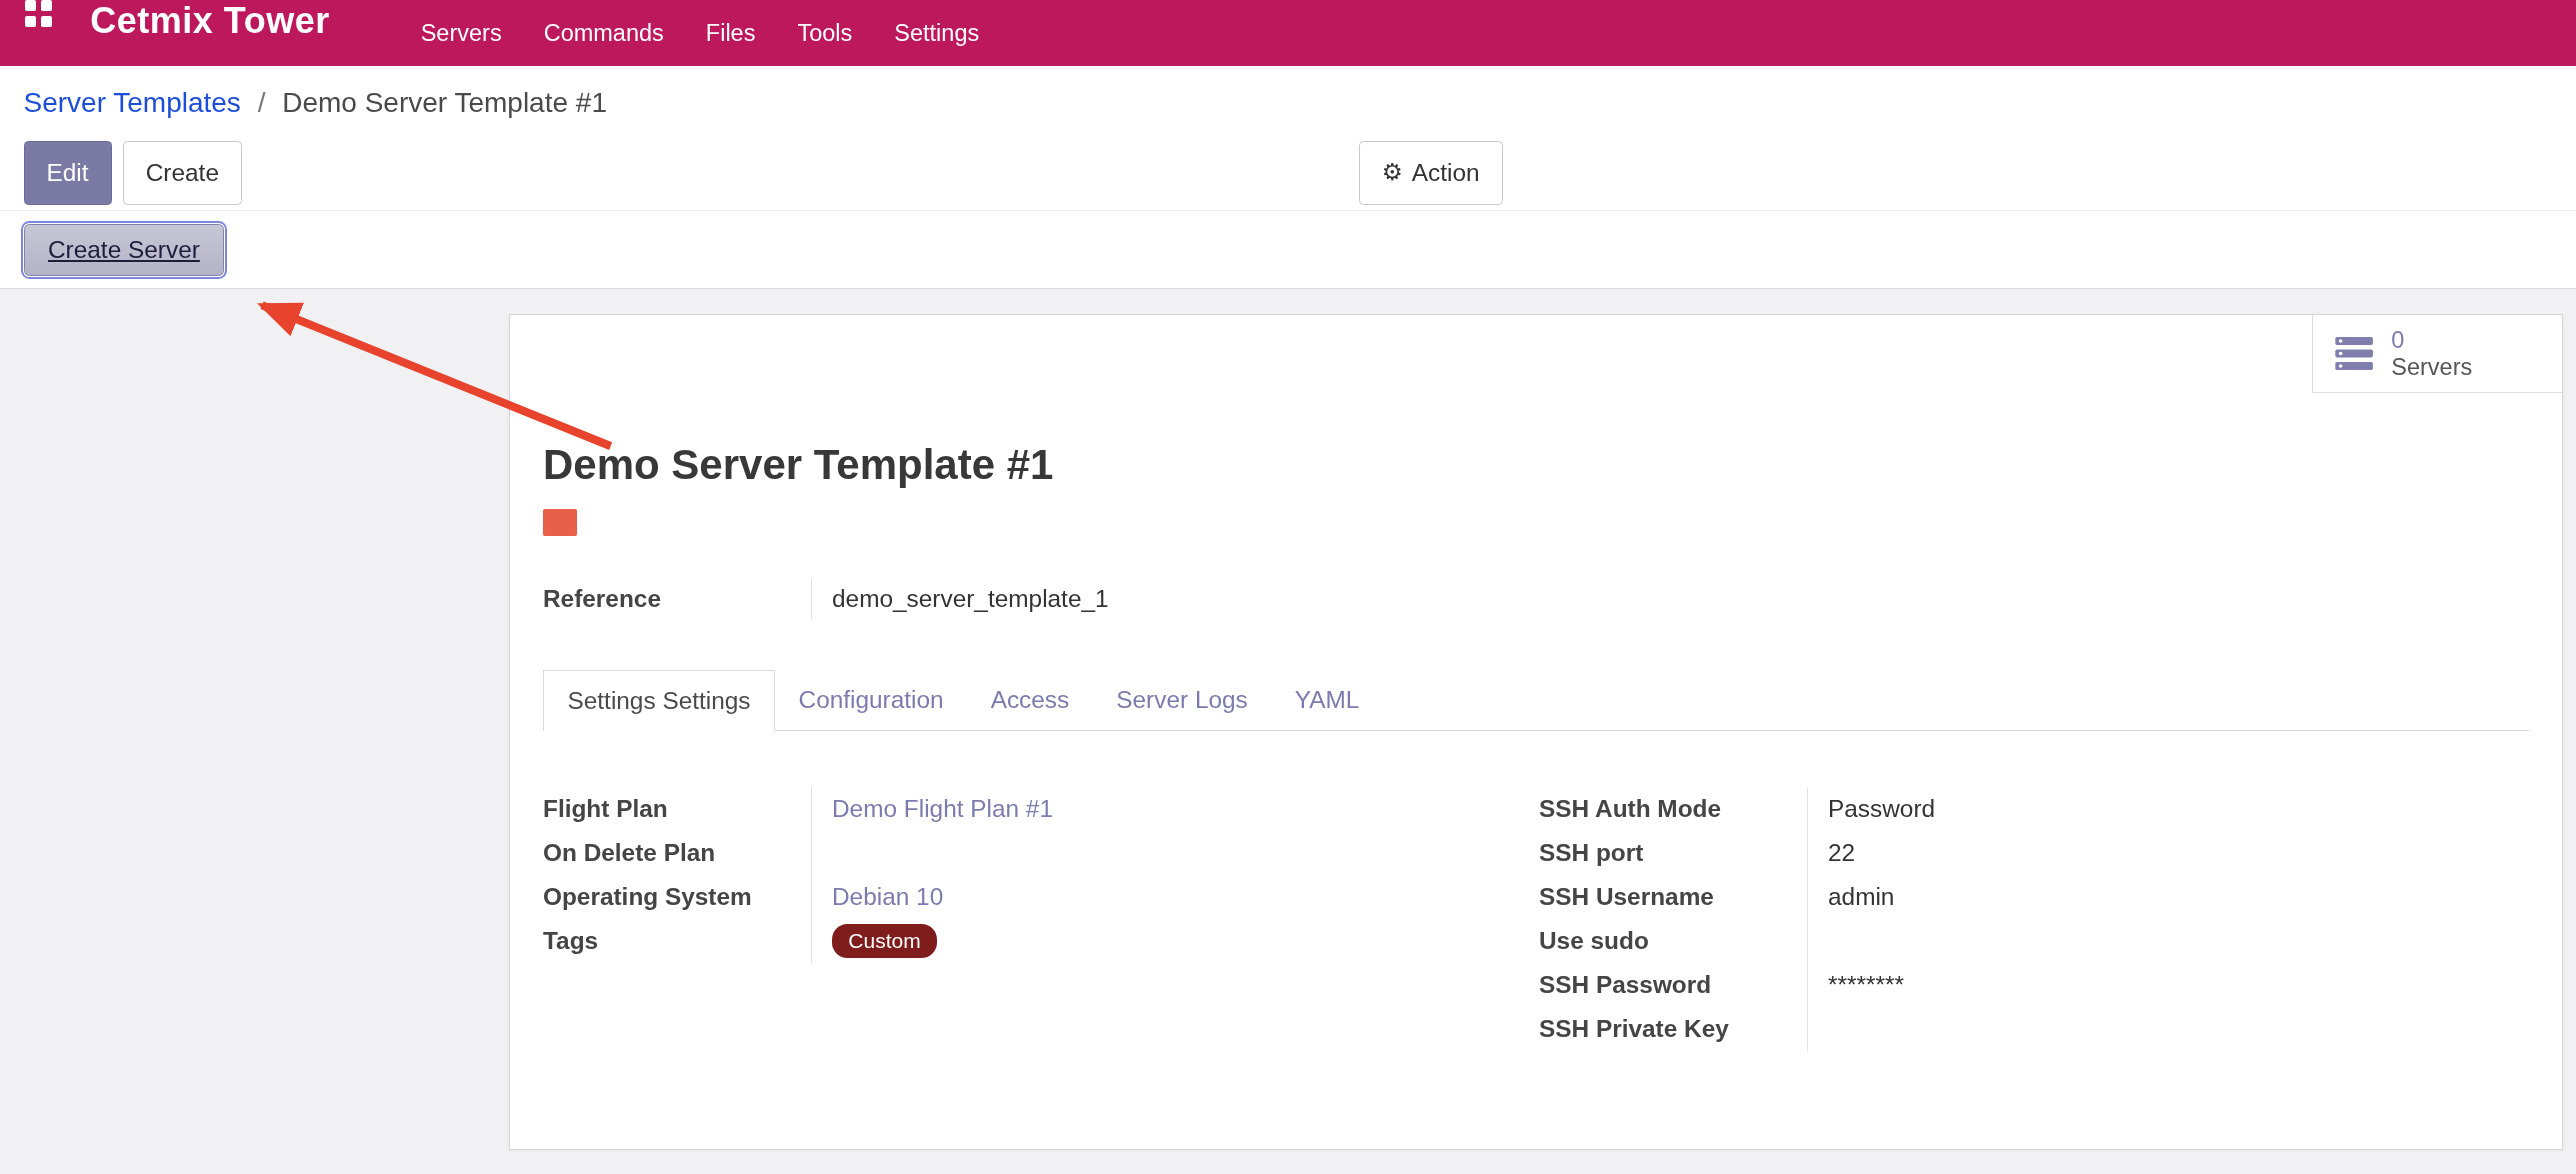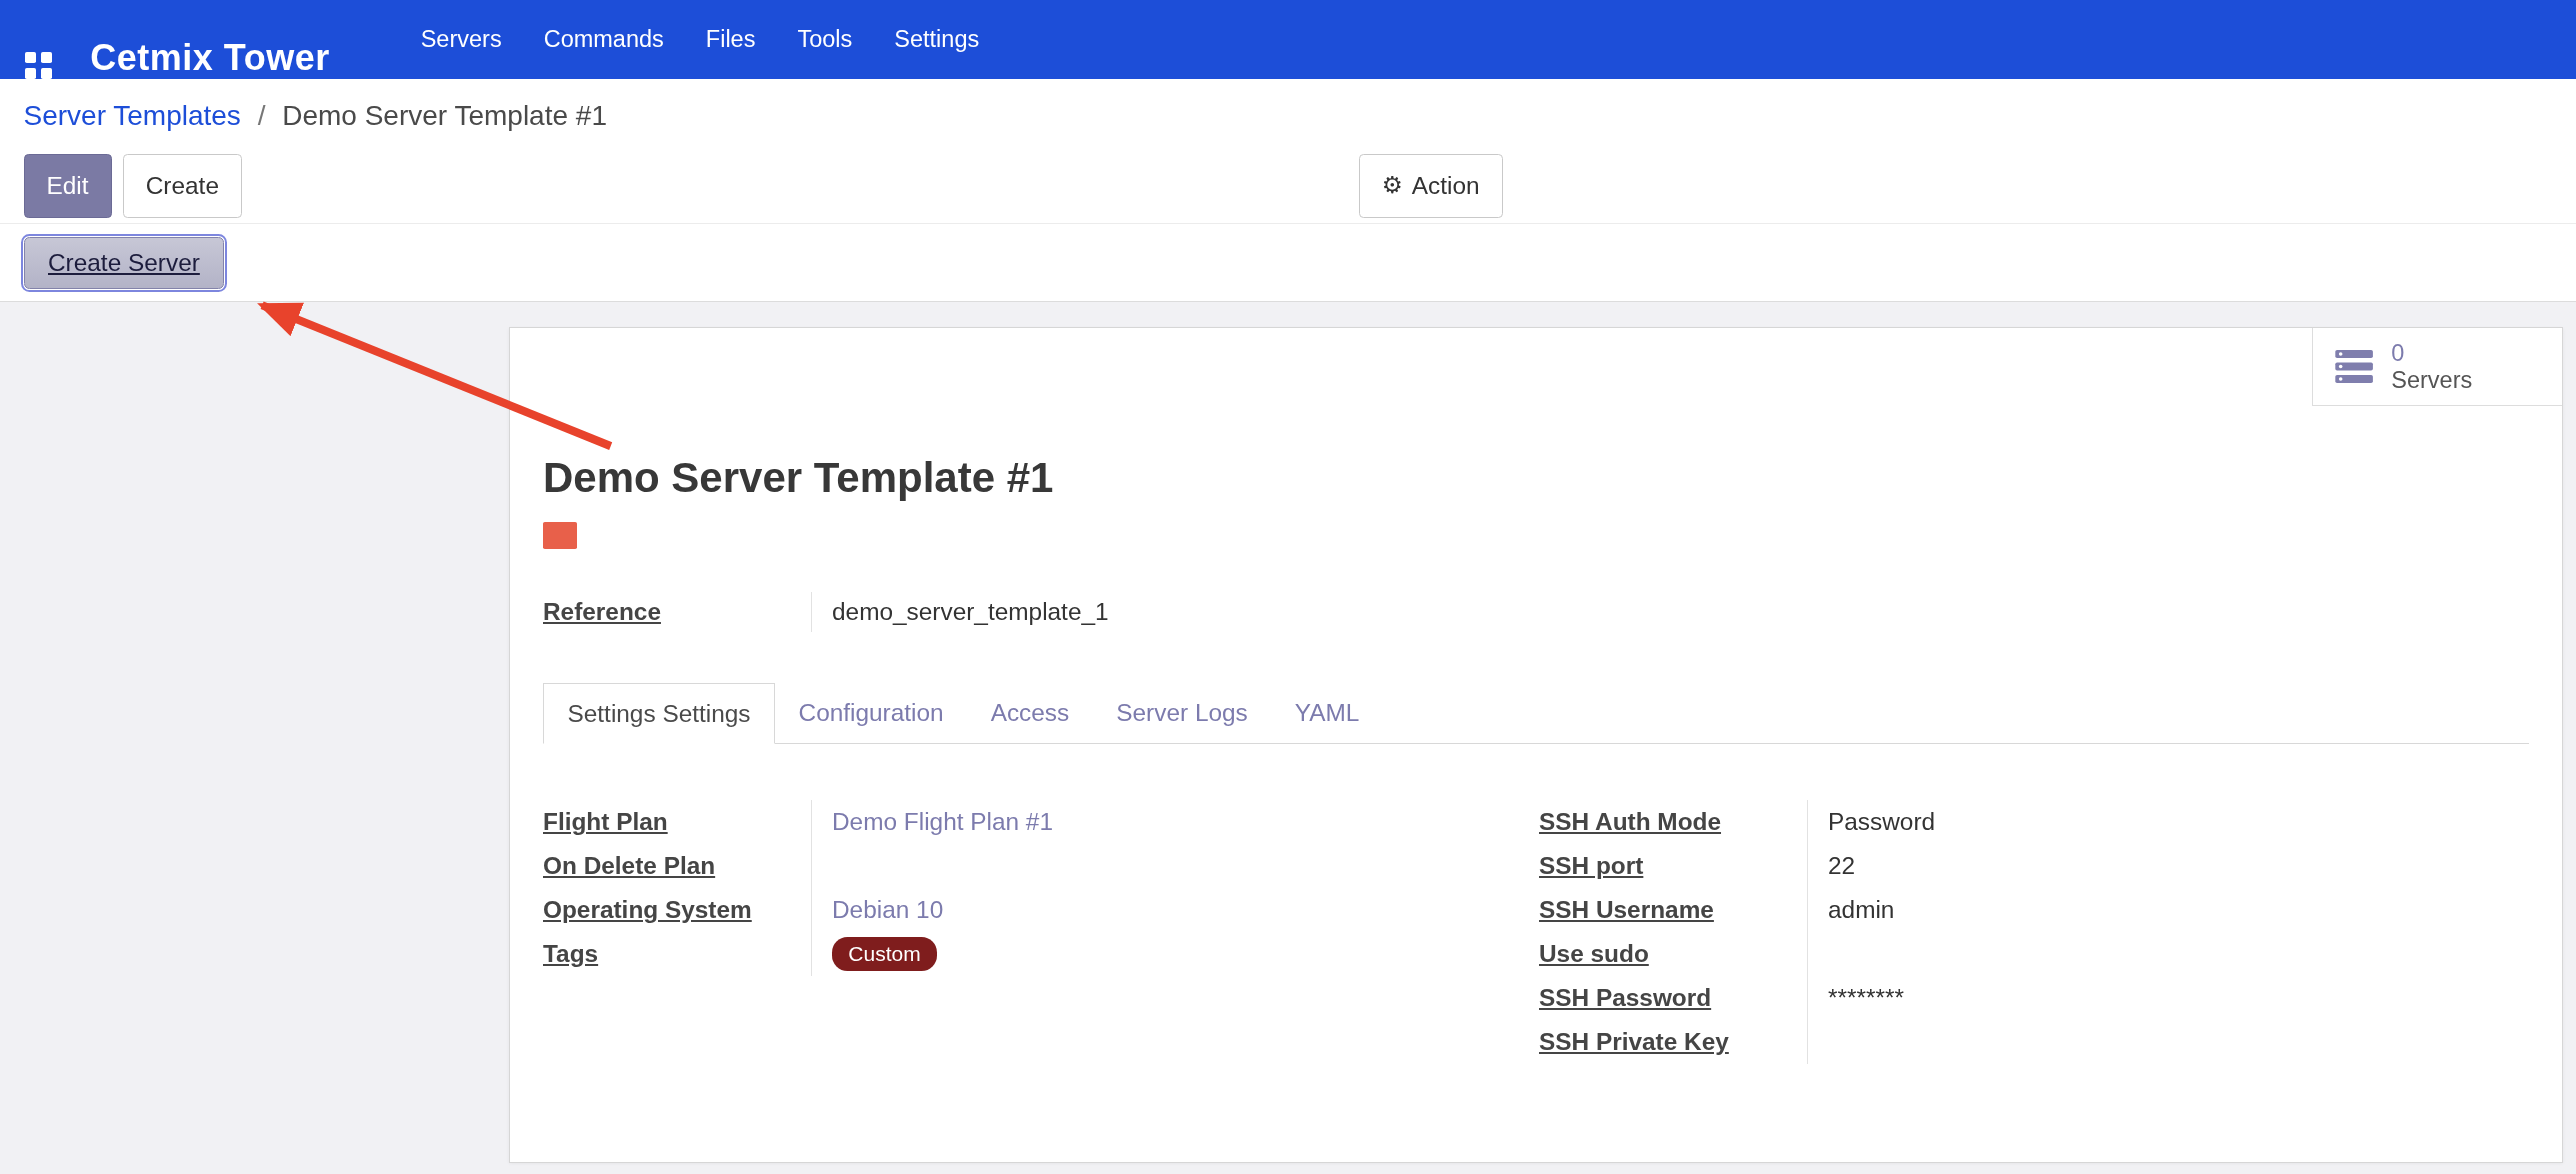--- a/index.html
+++ b/index.html
@@ -6,24 +6,24 @@
   html, body { width: 2576px; height: 1174px; }
   body {
     font-family: "Liberation Sans", sans-serif;
     background: #f1f1f4;
     position: relative;
     overflow: hidden;
     color: #333;
   }
   
   .navbar {
-    height: 79px;
-    background: #1d4ed8;
+    height: 66px;
+    background: #be185d;
     display: flex;
-    align-items: flex-end;
+    align-items: flex-start;
     padding-left: 16.3px;
     color: #fff;
   }
   .apps-grid {
     width: 27px; height: 27px;
     display: grid; grid-template-columns: 1fr 1fr; gap: 5.4px;
     margin: 0 38px 0 9px;
     cursor: pointer;
   }
   .apps-grid span { background: #fff; border-radius: 1.8px; }
@@ -100,21 +100,21 @@
   .stat-count { font-size: 23.5px; color: #7c7bad; }
   .stat-label { font-size: 23.5px; color: #555; }
   .sheet-body { padding: 126px 33px 0 33px; }
   h1.record-title { font-size: 42px; font-weight: 700; color: #383838; }
   .swatch { margin-top: 20px; width: 34px; height: 27px; border-radius: 1.8px; }
   
   .frow { display: flex; min-height: 44px; align-items: stretch; }
   .frow .lbl {
     width: 268px; flex-shrink: 0;
     font-size: 24.4px; font-weight: 700; color: #454545;
-    display: flex; align-items: center; text-decoration: underline;
+    display: flex; align-items: center;
   }
   .frow .val {
     border-left: 0.9px solid #e2e2e2;
     padding-left: 20px;
     display: flex; align-items: center;
     font-size: 24.4px; color: #333; flex: 1;
   }
   .ref-row { margin-top: 43px; min-height: 40px; }
   .link { color: #7c7bad; text-decoration: none; cursor: pointer; }
   .tag {

